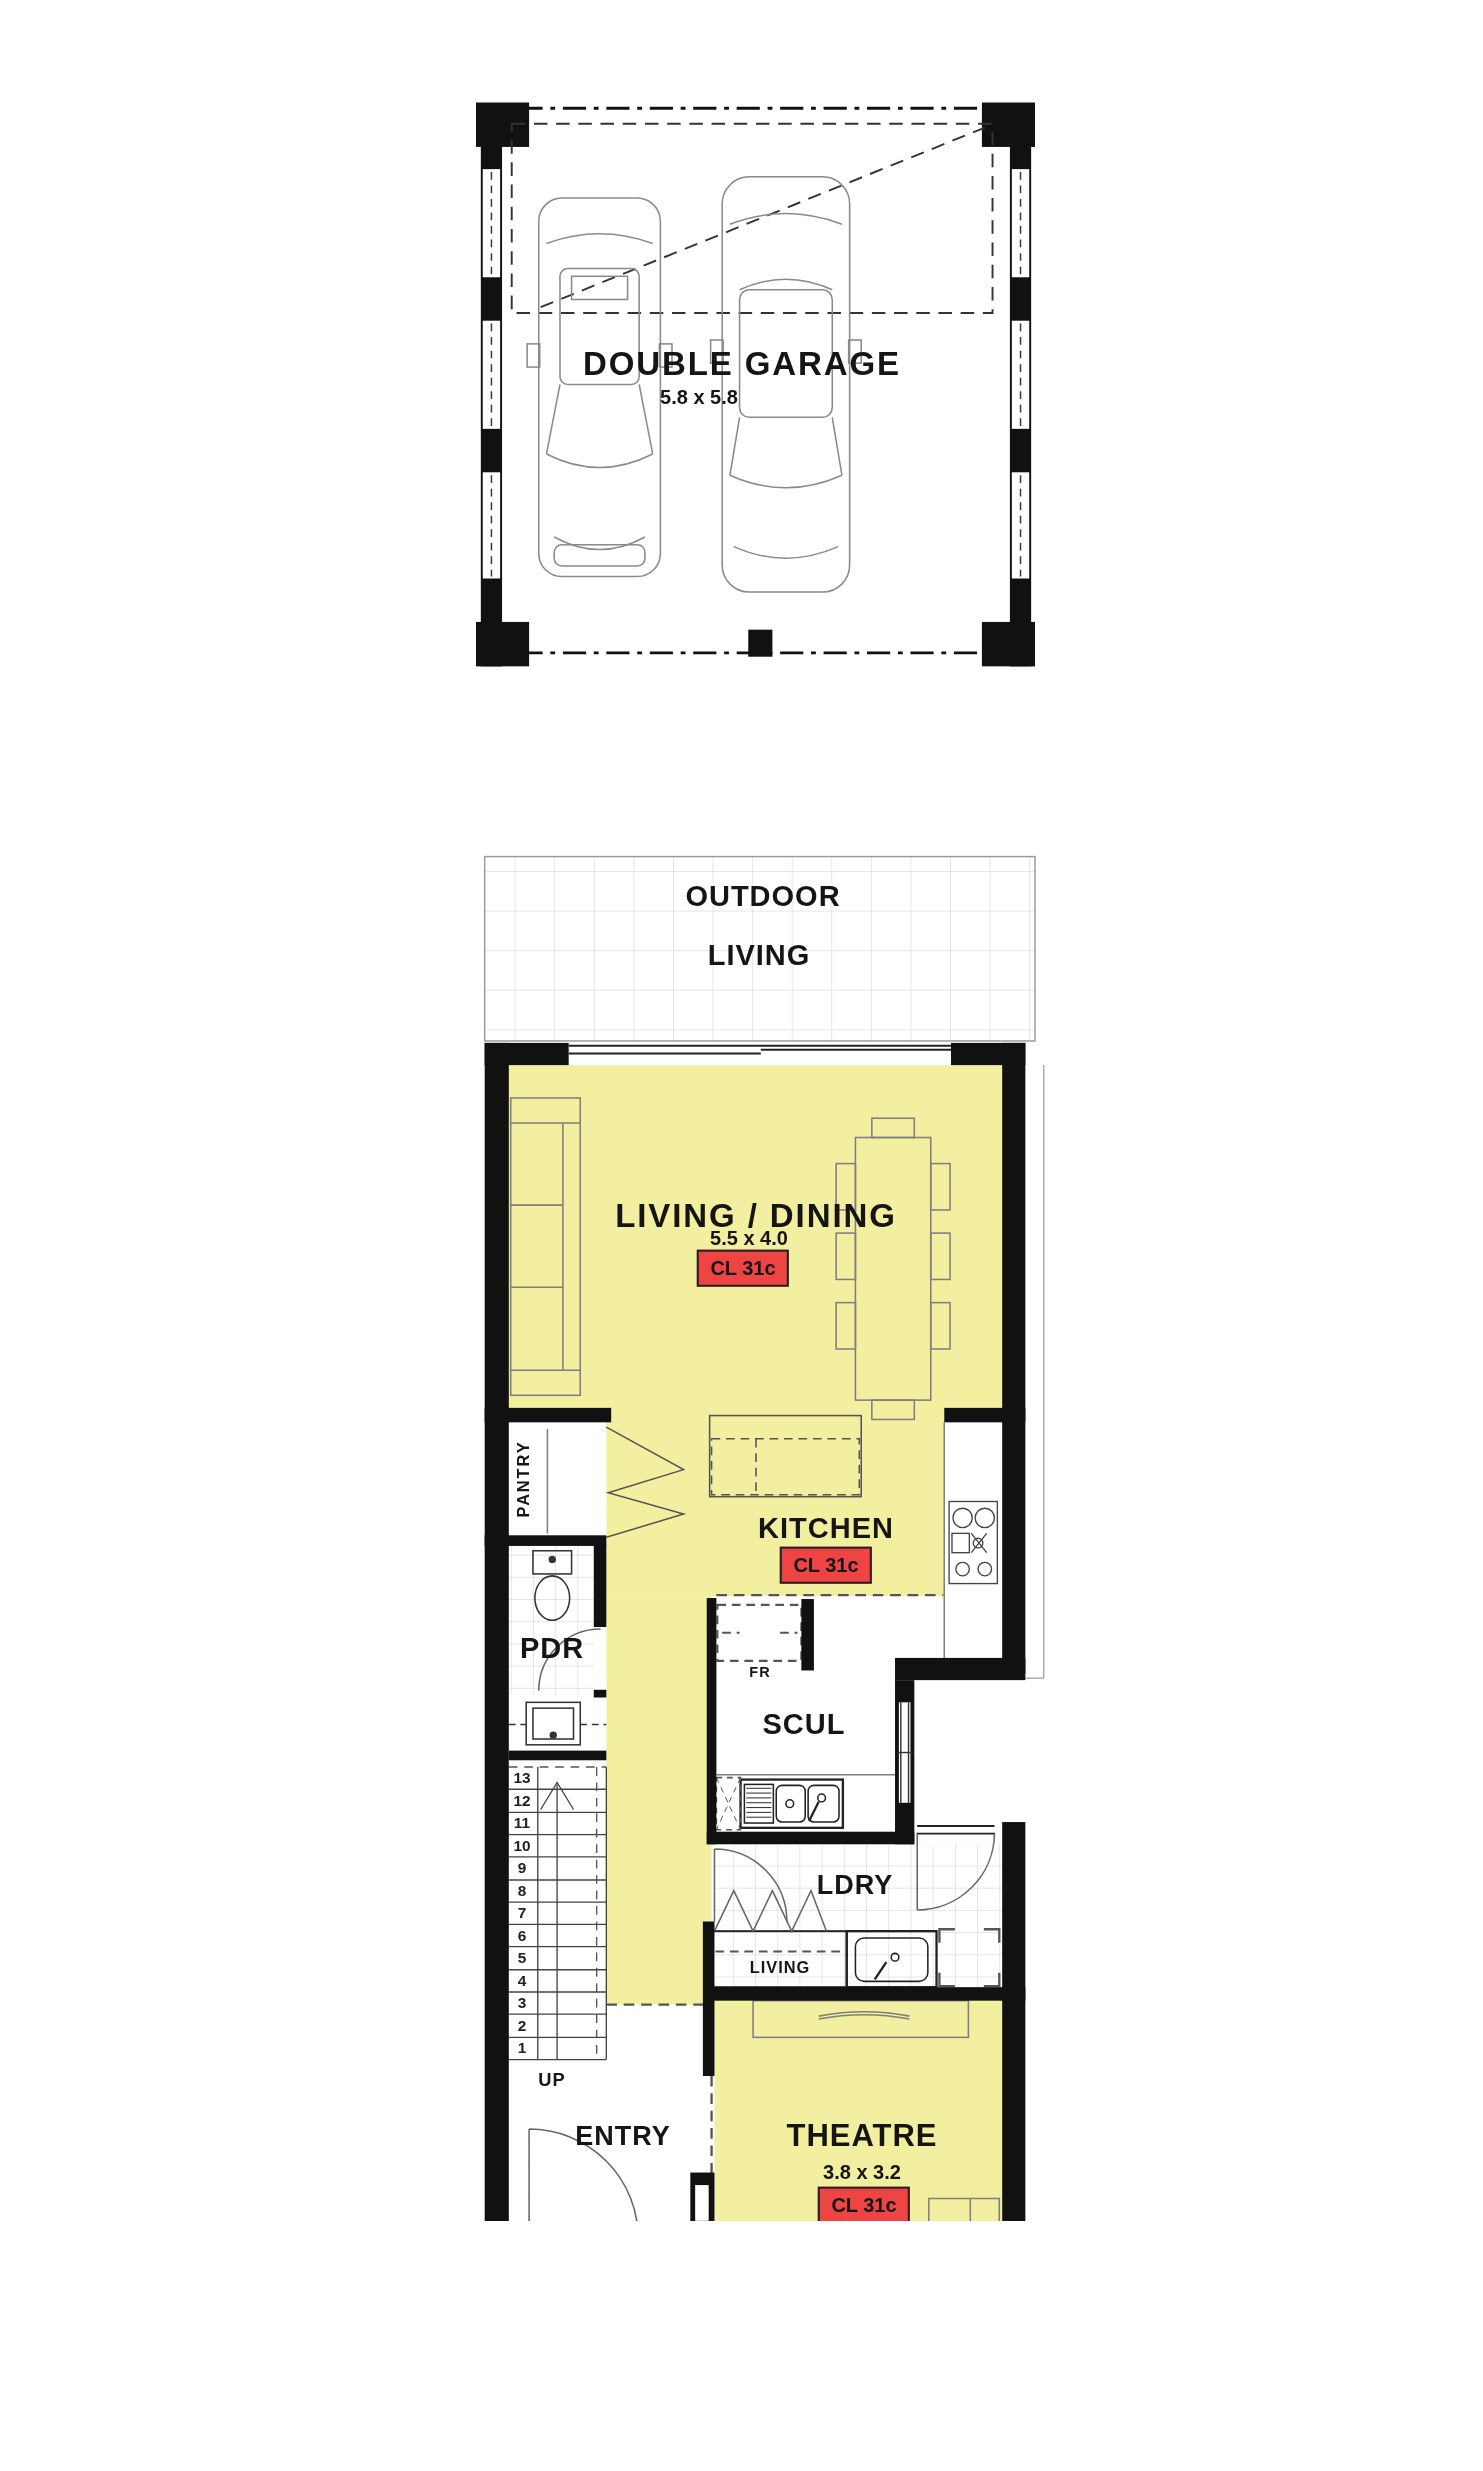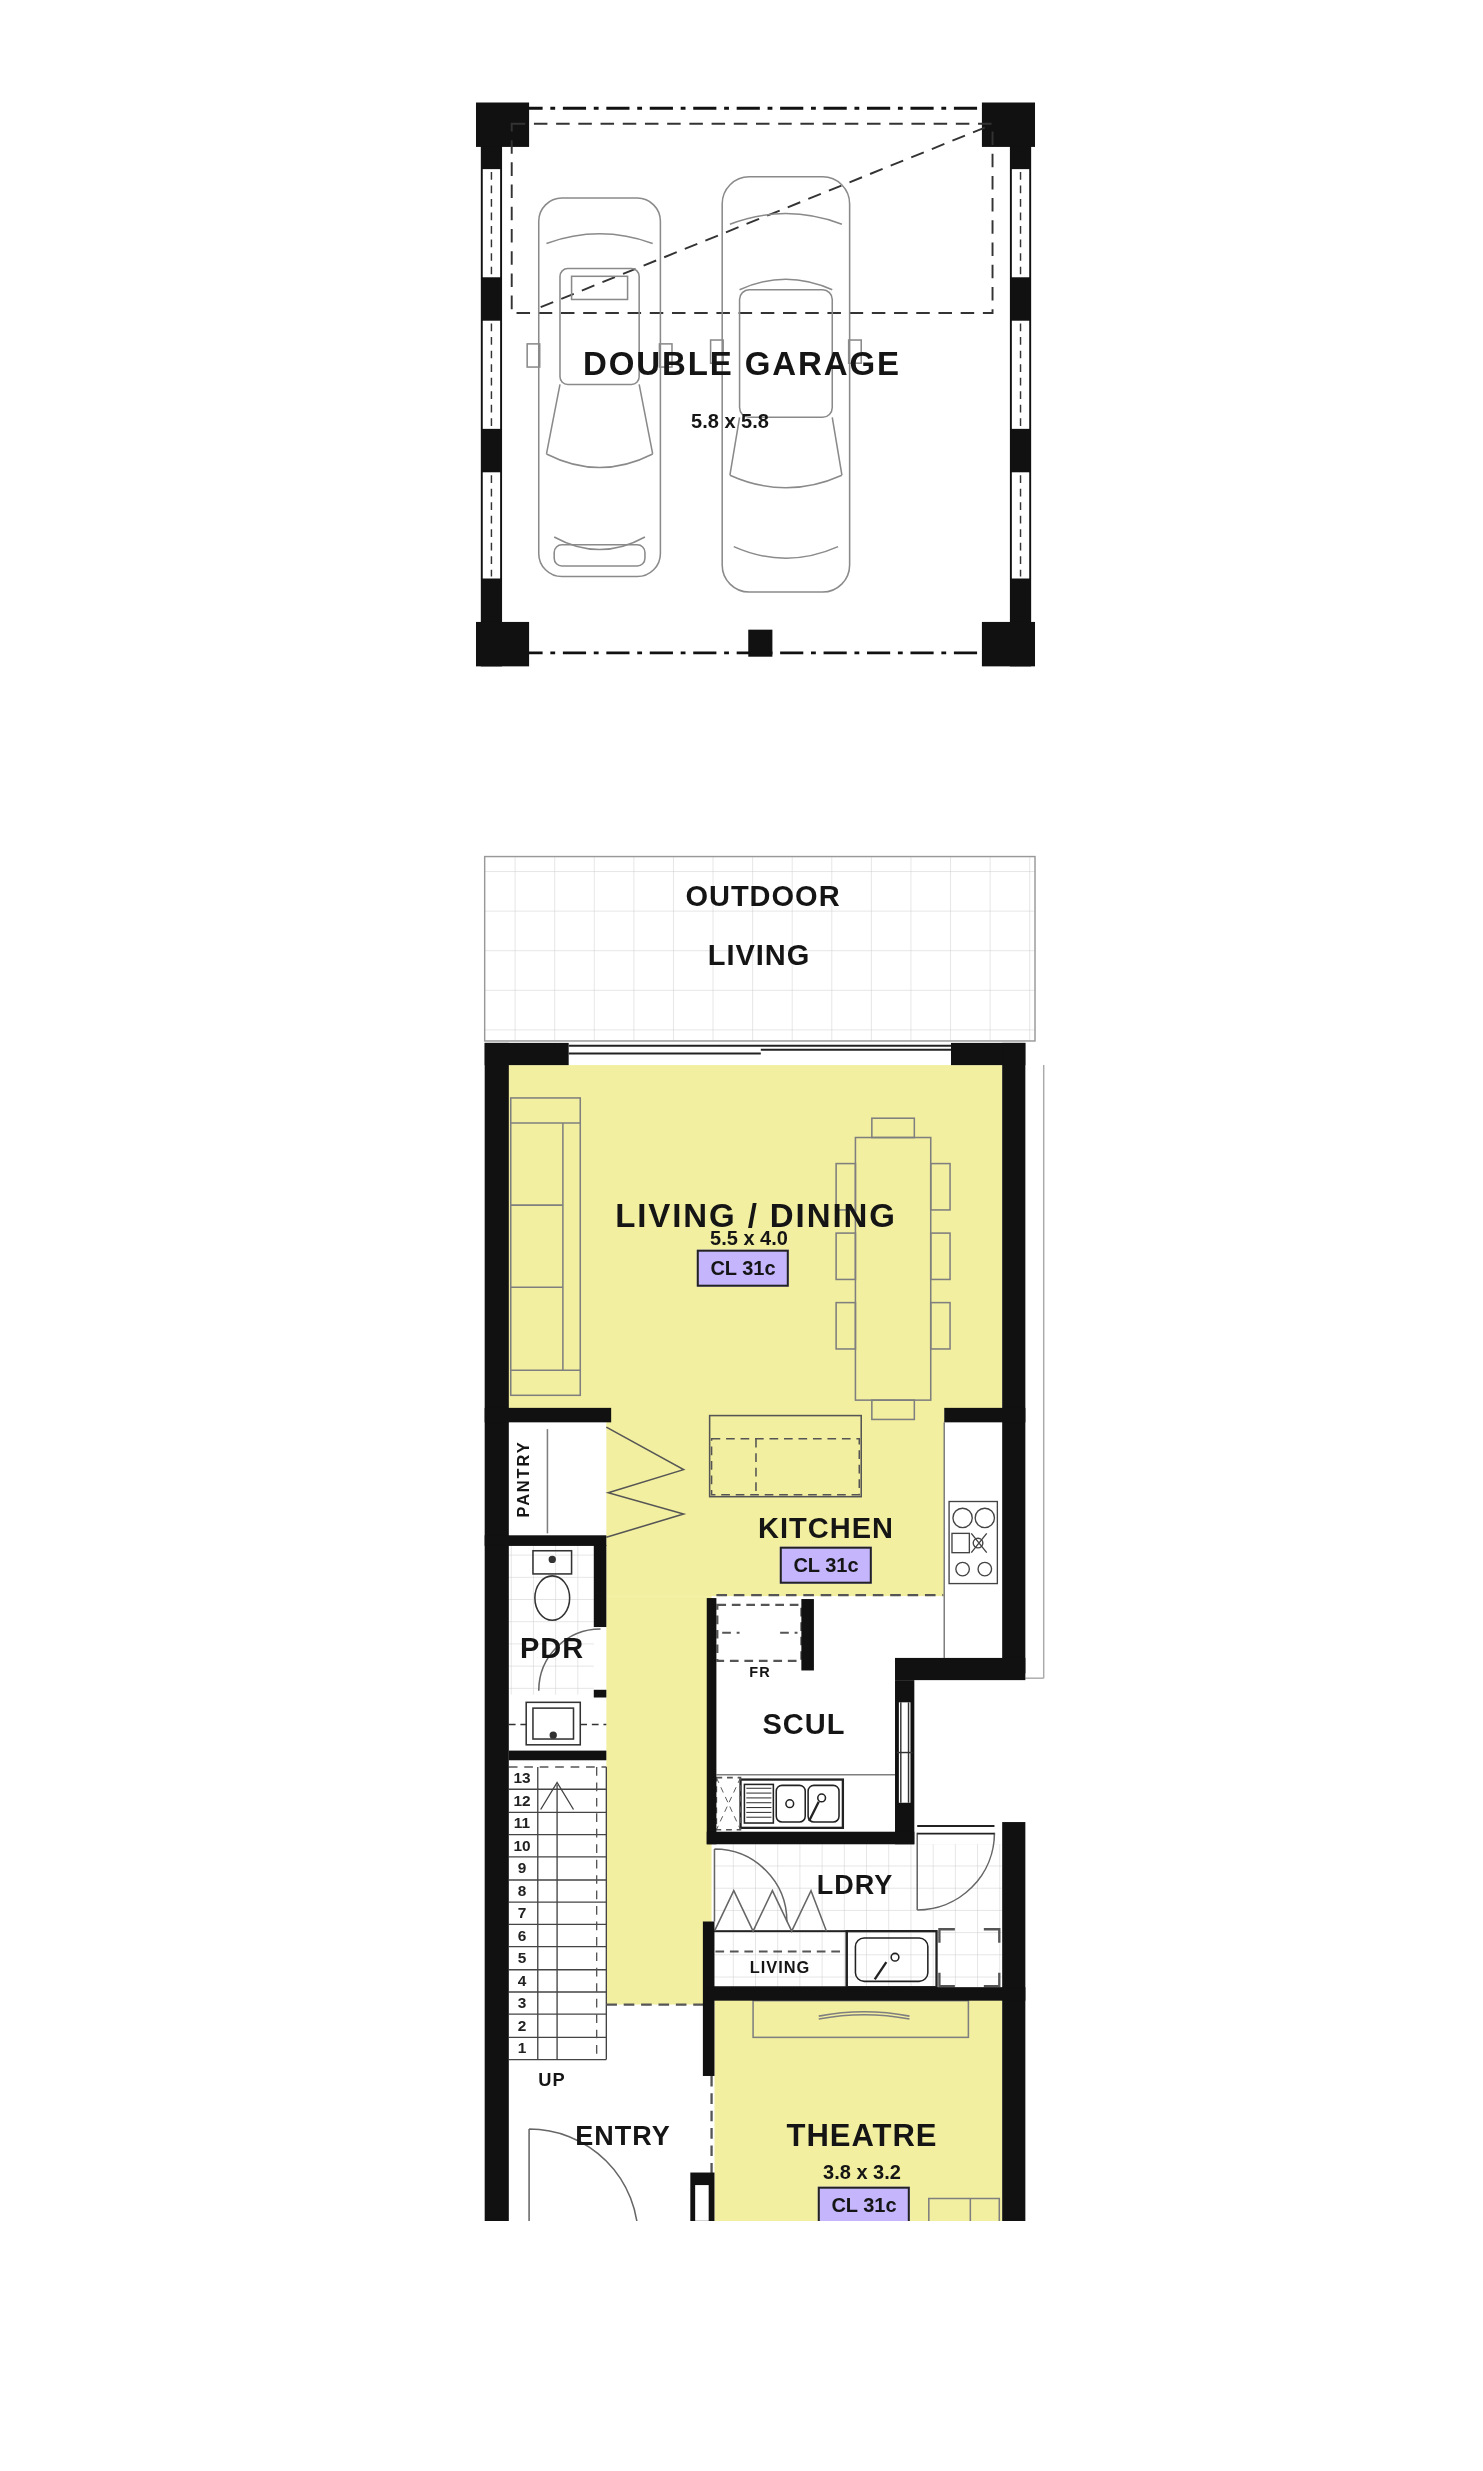--- a/index.html
+++ b/index.html
@@ -4,21 +4,21 @@
 <style>
   html,body{margin:0;padding:0;background:#fff;}
   #canvas{position:relative;width:1483px;height:2221px;background:#ffffff;overflow:hidden;
           font-family:"Liberation Sans",sans-serif;}
   #linework{position:absolute;left:0;top:0;width:1483px;height:2472px;}
   .lbl{position:absolute;transform:translate(-50%,-50%);color:#151515;white-space:nowrap;
        font-weight:bold;letter-spacing:1px;}
   .room-name{font-size:29px;}
   .big{font-size:33px;letter-spacing:1.9px;}
   .dim{font-size:20px;font-weight:bold;letter-spacing:0;}
-  .clbox{position:absolute;transform:translate(-50%,-50%);background:#c4b5fd;border:2.4px solid #222;
+  .clbox{position:absolute;transform:translate(-50%,-50%);background:#ef4444;border:2.4px solid #222;
          font-size:20px;font-weight:bold;padding:4.8px 11.6px;color:#151515;}
   .small{font-size:15.4px;}
   .vertical{transform:translate(-50%,-50%) rotate(-90deg);}
   .stair-num{position:absolute;font-size:15.4px;font-weight:bold;color:#222;transform:translate(-50%,-50%);}
   .up{font-size:18.3px;font-weight:bold;text-align:right;}
 </style>
 </head>
 <body>
 
 <div id="canvas">
@@ -299,21 +299,21 @@
     </g>
 
     <g stroke="#222" stroke-width="2" fill="none">
       <line x1="783" y1="2428" x2="998" y2="2428"></line>
       <line x1="783" y1="2437" x2="998" y2="2437"></line>
     </g>
   </g>
 </svg>
 
 <div class="lbl big" style="left:742px;top:364px;">DOUBLE GARAGE</div>
-<div class="lbl dim" style="left:730px;top:397px;margin-top:24px;">5.8 x 5.8</div>
+<div class="lbl dim" style="left:699px;top:397px;">5.8 x 5.8</div>
 
 <div class="lbl room-name" style="left:763px;top:896px;">OUTDOOR</div>
 <div class="lbl room-name" style="left:759px;top:938px;margin-top:17px;">LIVING</div>
 
 <div class="lbl big" style="left:756px;top:1210px;margin-top:6px;">LIVING / DINING</div>
 <div class="lbl dim" style="left:749px;top:1238px;">5.5 x 4.0</div>
 <div class="clbox" style="left:743px;top:1268px;">CL 31c</div>
 
 <div class="lbl room-name" style="left:826px;top:1528px;">KITCHEN</div>
 <div class="clbox" style="left:826px;top:1565px;">CL 31c</div>

